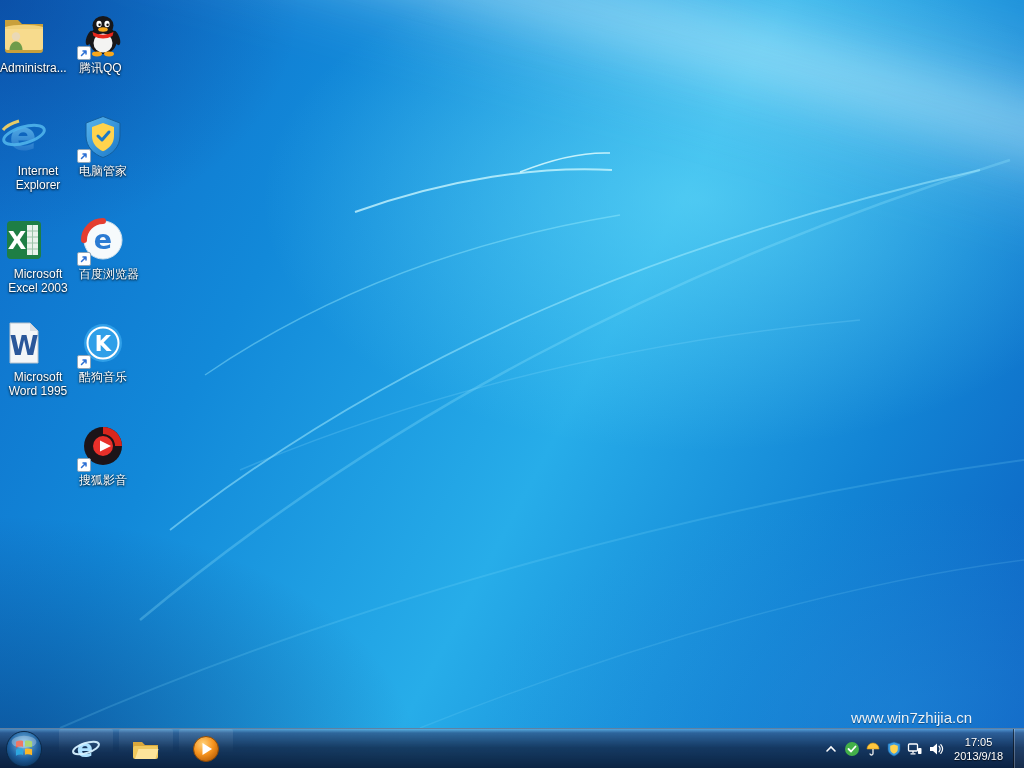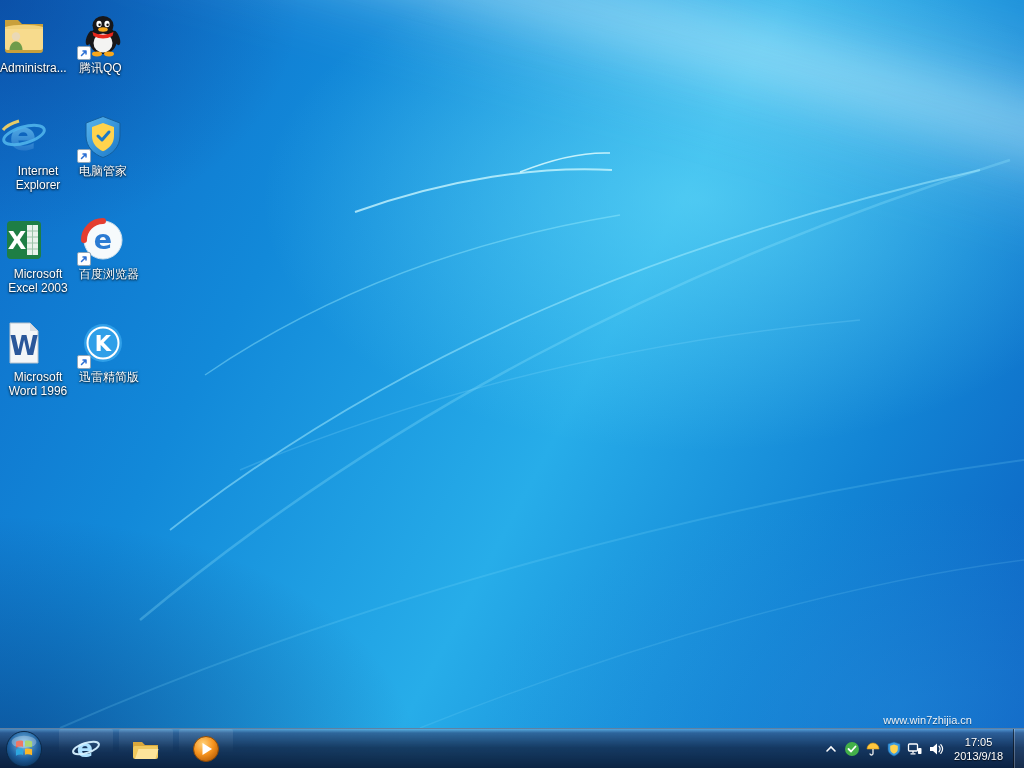--- a/index.html
+++ b/index.html
@@ -31,21 +31,21 @@
   .dicon .art{width:48px;height:48px;margin-top:6px;position:relative;flex:none}
   .dicon .art>svg{width:48px;height:48px;display:block}
   .dicon .lbl{margin-top:3px;font-size:12px;line-height:14px;color:#fff;text-align:center;
     text-shadow:0 1px 2px rgba(0,0,0,.85),0 0 3px rgba(0,0,0,.5);max-width:76px}
   .shortcut{position:absolute;left:-2px;bottom:-2px;width:14px;height:14px;background:#fff;
     border:1px solid #8fa6ba;border-radius:2px;display:flex;align-items:center;justify-content:center}
   .shortcut svg{width:10px;height:10px;display:block}
 
   
   .watermark{position:absolute;right:52px;bottom:42px;color:rgba(255,255,255,.92);
-    font-size:11px;text-shadow:0 1px 1px rgba(0,0,0,.4)}
+    font-size:15px;text-shadow:0 1px 1px rgba(0,0,0,.4)}
 
   
   .taskbar{position:absolute;left:0;bottom:0;width:1024px;height:40px;display:flex;align-items:center;
     background:linear-gradient(180deg,rgba(130,180,220,.55) 0%,rgba(50,90,140,.80) 10%,rgba(20,46,82,.88) 48%,rgba(10,28,56,.93) 100%);
     border-top:1px solid rgba(165,205,240,.55)}
   .start{width:48px;height:40px;display:flex;align-items:center;justify-content:center;background:none;border:none;cursor:pointer}
   .start svg{width:38px;height:38px}
   .task-buttons{display:flex;align-items:center;height:40px;margin-left:8px}
   .tb-btn{width:54px;height:40px;display:flex;align-items:center;justify-content:center;cursor:pointer;
     background:linear-gradient(180deg,rgba(255,255,255,.10),rgba(255,255,255,0) 60%);
@@ -124,21 +124,21 @@
   </div>
 
   <div class="dicon">
     <span class="art">
       <svg viewBox="0 0 48 48">
         <path d="M10 4 h20 l8 8 v32 H10 Z" fill="#f4f6f8" stroke="#b8c2cc"></path>
         <path d="M30 4 l8 8 h-8 Z" fill="#d7dee5"></path>
         <text x="24" y="36" text-anchor="middle" font-size="26" font-weight="bold" fill="#2b579a" font-family="DejaVu Sans, sans-serif">W</text>
       </svg>
     </span>
-    <span class="lbl">Microsoft Word 1996</span>
+    <span class="lbl">Microsoft Word 1995</span>
   </div>
 
 </div>
 
 <div class="icon-col col2">
 
   <div class="dicon">
     <span class="art">
       <svg viewBox="0 0 48 48">
         <ellipse cx="10.5" cy="28" rx="3" ry="7.5" fill="#17171a" transform="rotate(20 10.5 28)"></ellipse>
@@ -209,23 +209,39 @@
         <circle cx="24" cy="24" r="19" fill="#2f9fe8"></circle>
         <circle cx="24" cy="24" r="15.5" fill="none" stroke="#fff" stroke-width="2"></circle>
         <text x="24" y="32" text-anchor="middle" font-size="21" font-weight="bold" fill="#fff" font-family="DejaVu Sans, sans-serif">K</text>
       </svg>
       <span class="shortcut">
         <svg viewBox="0 0 10 10">
             <path d="M2.5 7.5 L7 3 M7 3 H4 M7 3 V6" stroke="#2b6fd4" stroke-width="1.5" fill="none" stroke-linecap="round"></path>
           </svg>
       </span>
     </span>
-    <span class="lbl">迅雷精简版</span>
-  </div>
-
+    <span class="lbl">酷狗音乐</span>
+  </div>
+
+  <div class="dicon">
+    <span class="art">
+      <svg viewBox="0 0 48 48">
+        <circle cx="24" cy="24" r="19" fill="#1c1418"></circle>
+        <path d="M24 5 A19 19 0 0 1 43 24 L36 24 A12 12 0 0 0 24 12 Z" fill="#d8261c"></path>
+        <circle cx="24" cy="24" r="10" fill="#e8302a"></circle>
+        <polygon points="21,18.5 32,24 21,29.5" fill="#fff"></polygon>
+      </svg>
+      <span class="shortcut">
+        <svg viewBox="0 0 10 10">
+            <path d="M2.5 7.5 L7 3 M7 3 H4 M7 3 V6" stroke="#2b6fd4" stroke-width="1.5" fill="none" stroke-linecap="round"></path>
+          </svg>
+      </span>
+    </span>
+    <span class="lbl">搜狐影音</span>
+  </div>
 
 </div>
 
 <div class="watermark">www.win7zhijia.cn</div>
 
 <div class="taskbar">
 
   <button class="start">
     <svg viewBox="0 0 40 40">
       <defs>

